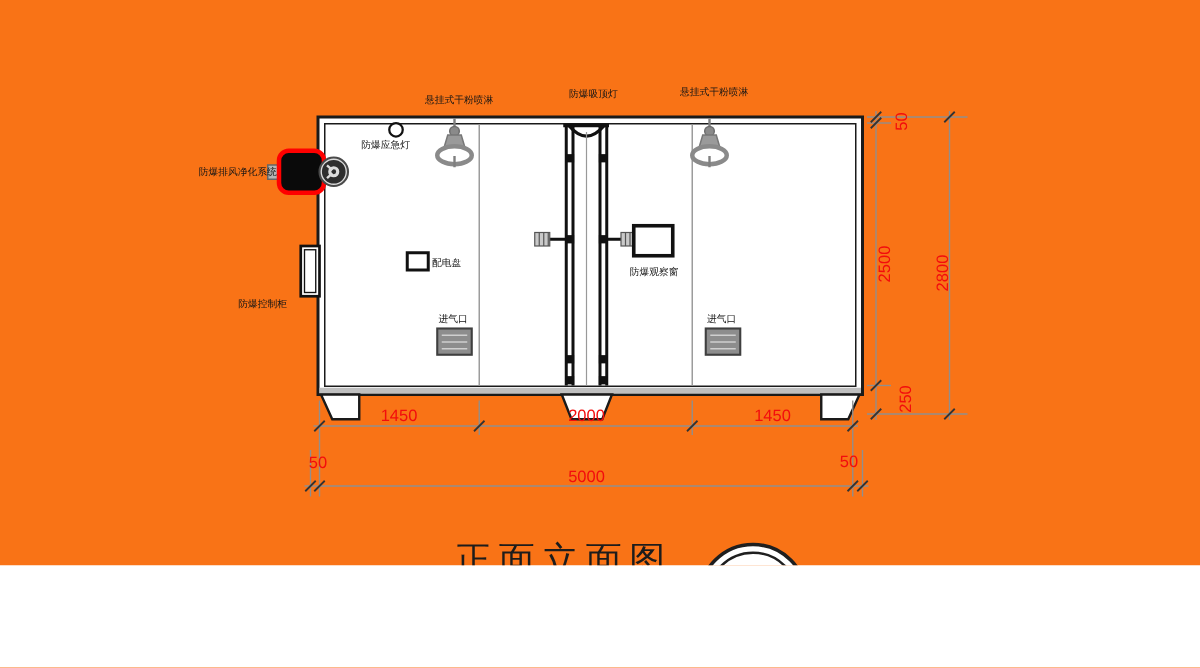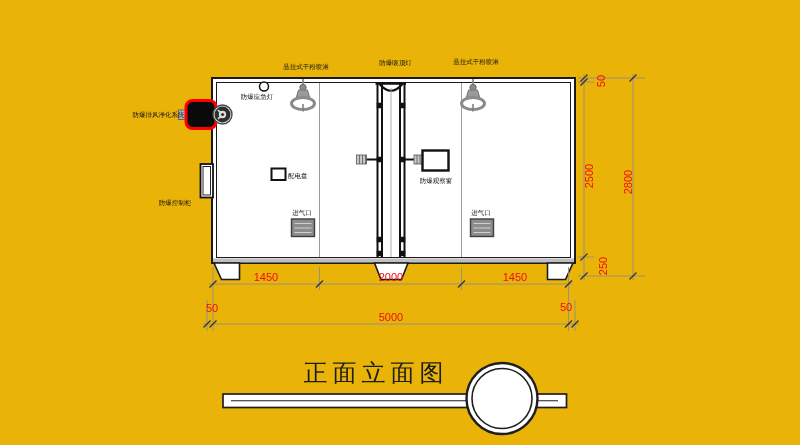--- a/index.html
+++ b/index.html
@@ -1,17 +1,17 @@
 <!DOCTYPE html>
 <html><head>
 <meta charset="utf-8">
 <style>
   html,body{margin:0;padding:0;background:#fff;}
   .stage{
-    position:relative;width:800px;height:445px;background:#eab308;overflow:hidden;
+    position:relative;width:800px;height:377px;background:#f97316;overflow:hidden;
     font-family:"Liberation Sans", sans-serif;
   }
   svg text{font-family:"Liberation Sans", sans-serif;}
   .cn-label{font-size:6.5px;fill:#151515;}
   .dim-text{font-size:11px;fill:#f20d0d;}
   .title-text{font-family:"DejaVu Serif", serif;font-size:24px;fill:#1c1c1c;letter-spacing:5px;}
 </style>
 </head>
 <body>
 

